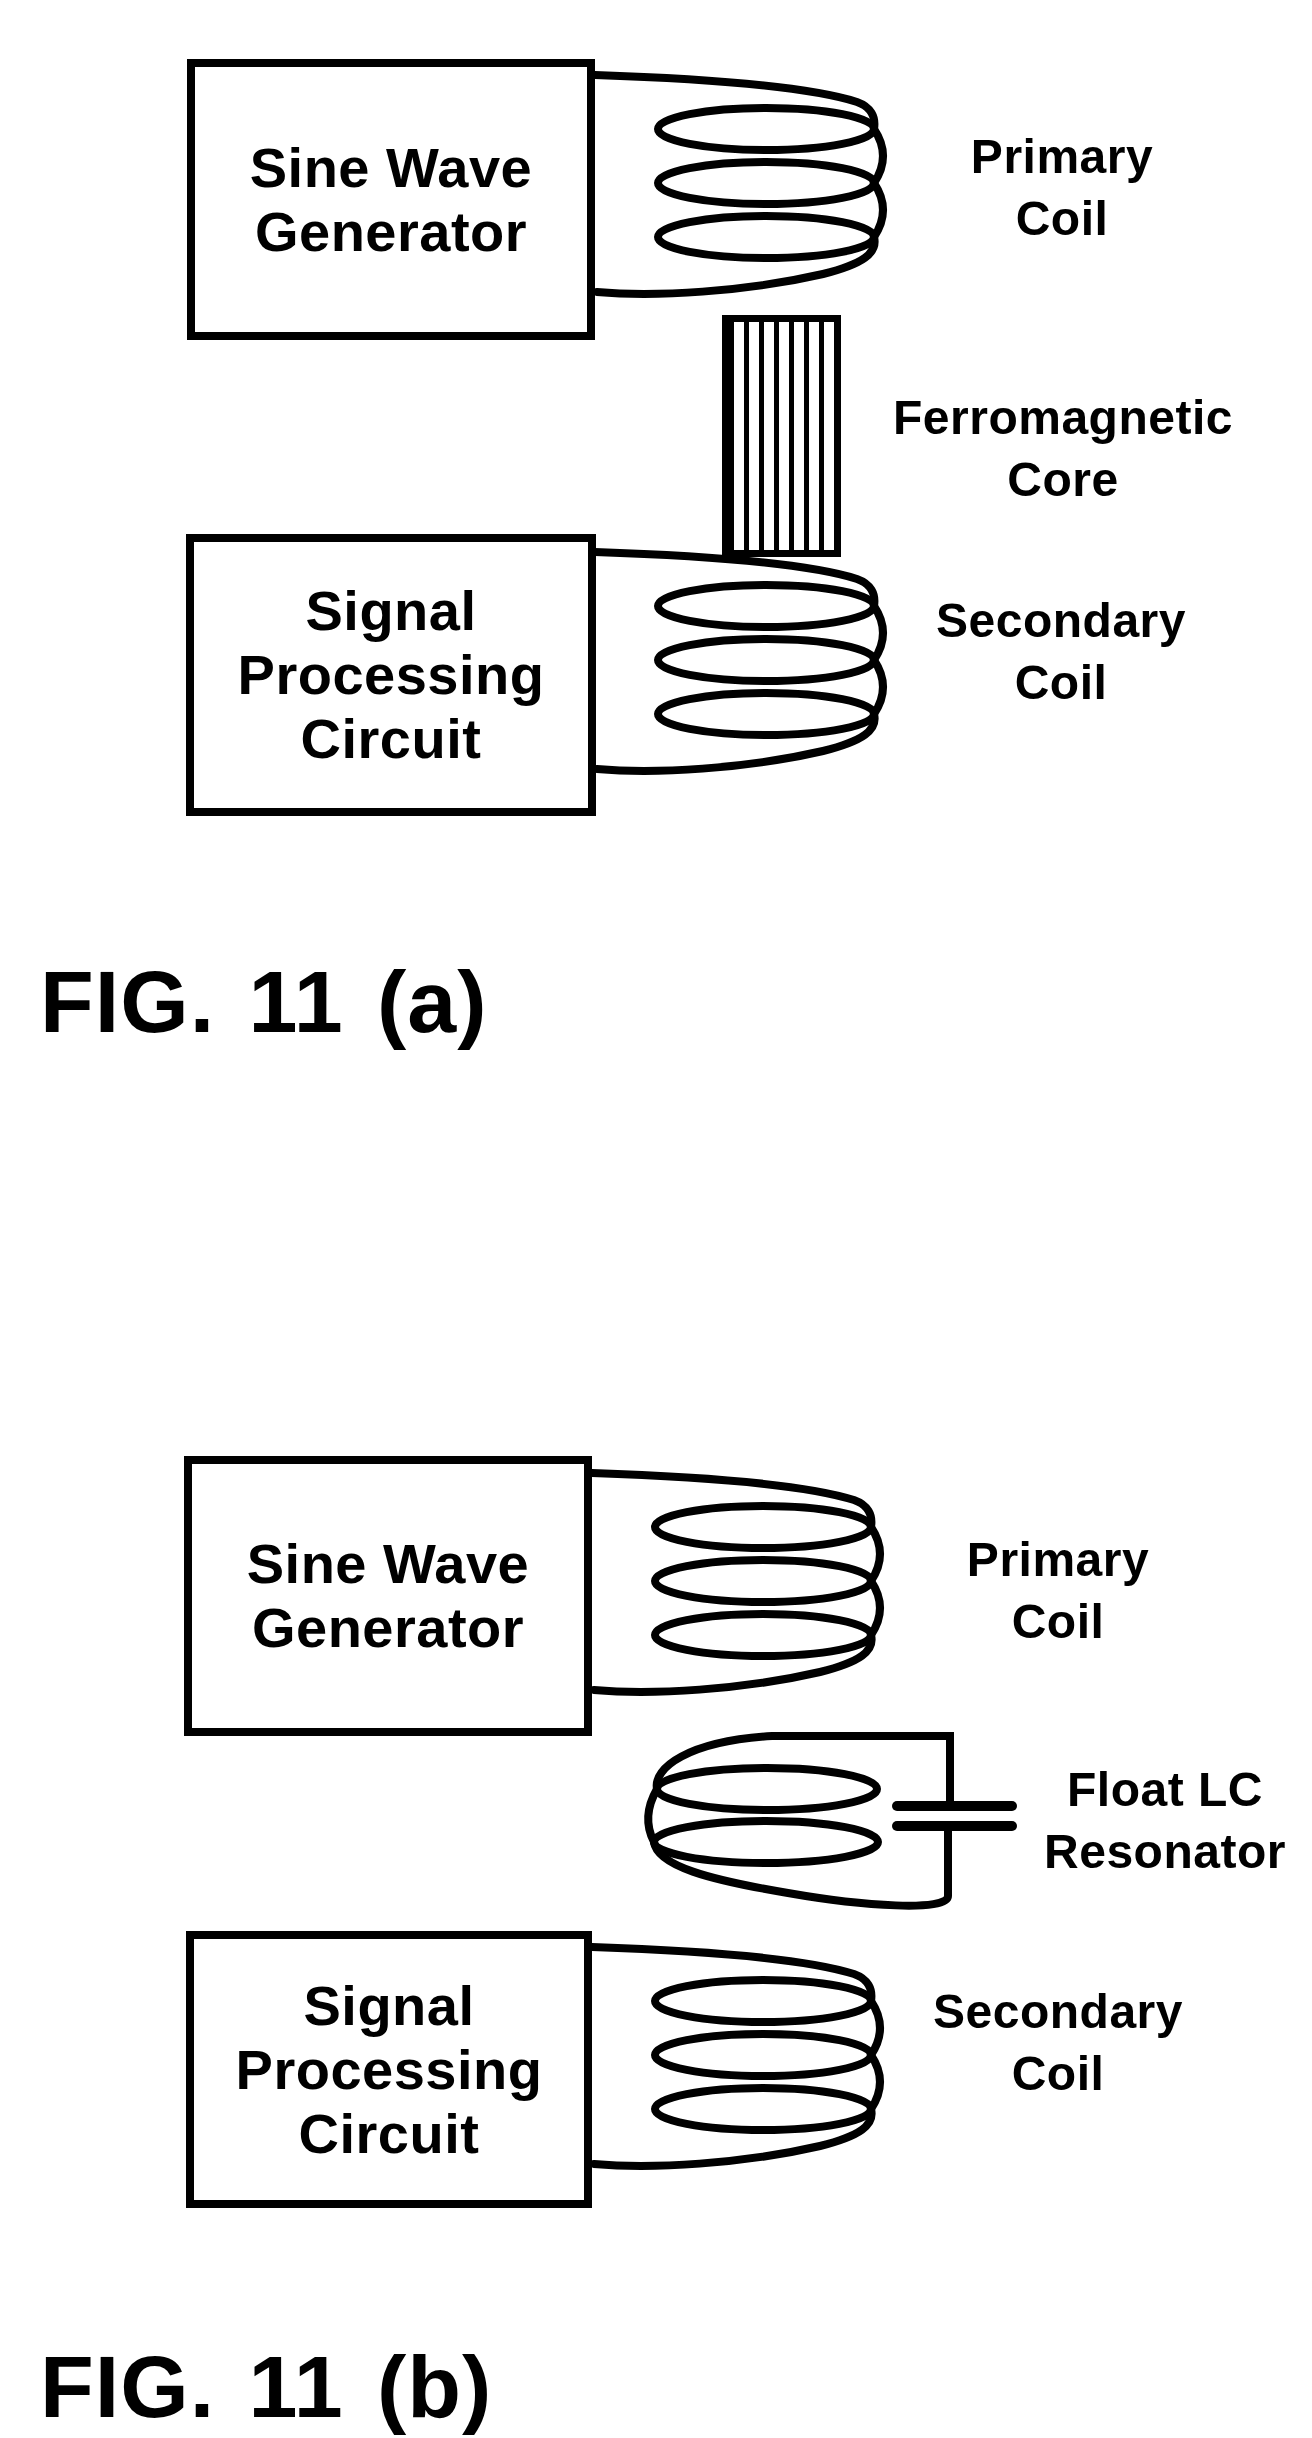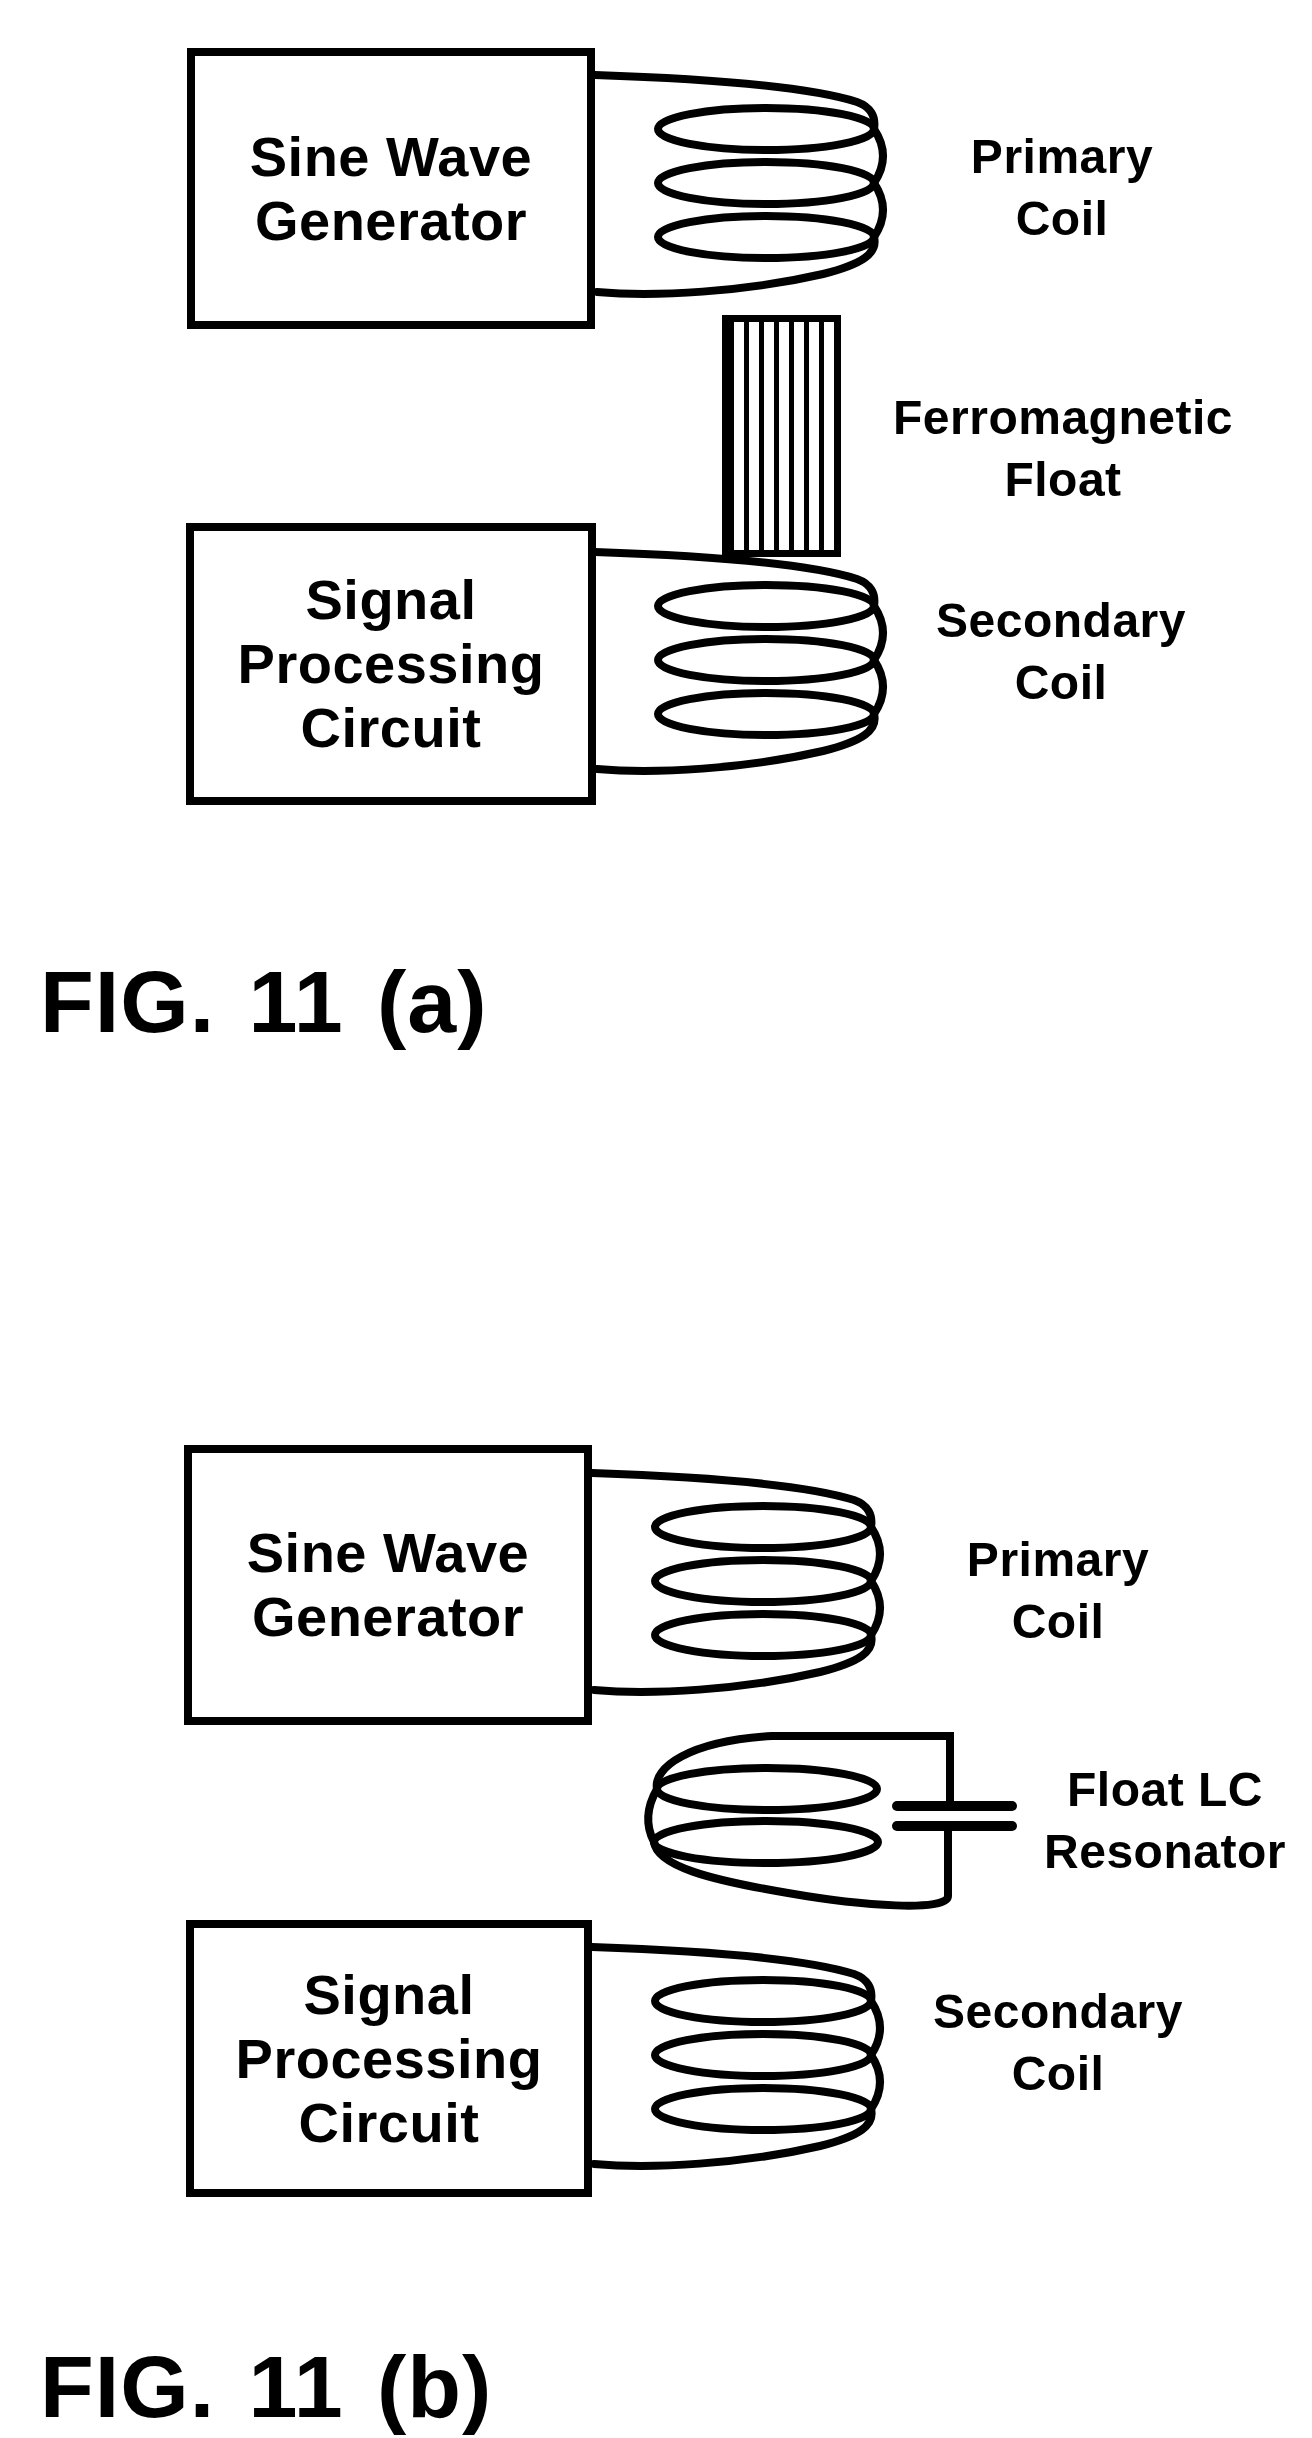--- a/index.html
+++ b/index.html
@@ -25,20 +25,21 @@
     background: #fff;
     display: flex;
     flex-direction: column;
     align-items: center;
     justify-content: center;
     text-align: center;
     font-size: 56px;
     font-weight: bold;
     line-height: 64px;
     letter-spacing: 0.5px;
+    margin-top: 11px;
   }
   .side-label {
     position: absolute;
     text-align: center;
     font-size: 48px;
     font-weight: bold;
     line-height: 62px;
     letter-spacing: 0.5px;
   }
   .fig-caption {
@@ -113,21 +114,21 @@
 
   <div class="side-label" style="left:912px; top:126px; width:300px;">
     <div>Primary</div>
     <div>Coil</div>
   </div>
 
   <div class="core"></div>
 
   <div class="side-label" style="left:848px; top:363px; width:430px;margin-top:24px;">
     <div>Ferromagnetic</div>
-    <div>Float</div>
+    <div>Core</div>
   </div>
 
   <div class="comp-box" style="left:186px; top:523px; width:410px; height:282px;">
     <div>Signal</div>
     <div>Processing</div>
     <div>Circuit</div>
   </div>
 
   <div class="side-label" style="left:911px; top:590px; width:300px;">
     <div>Secondary</div>

